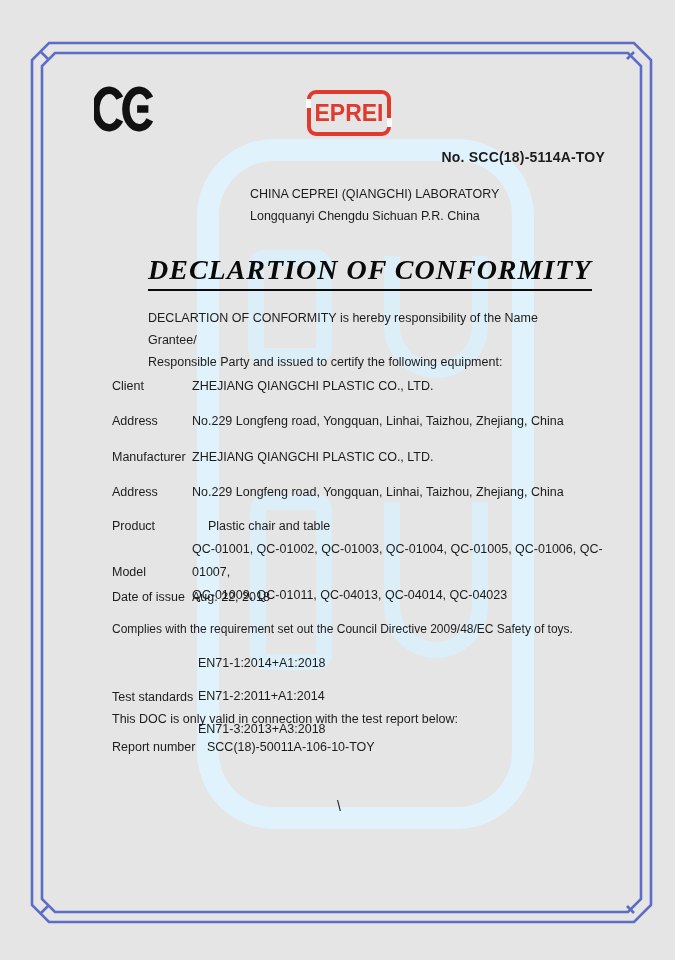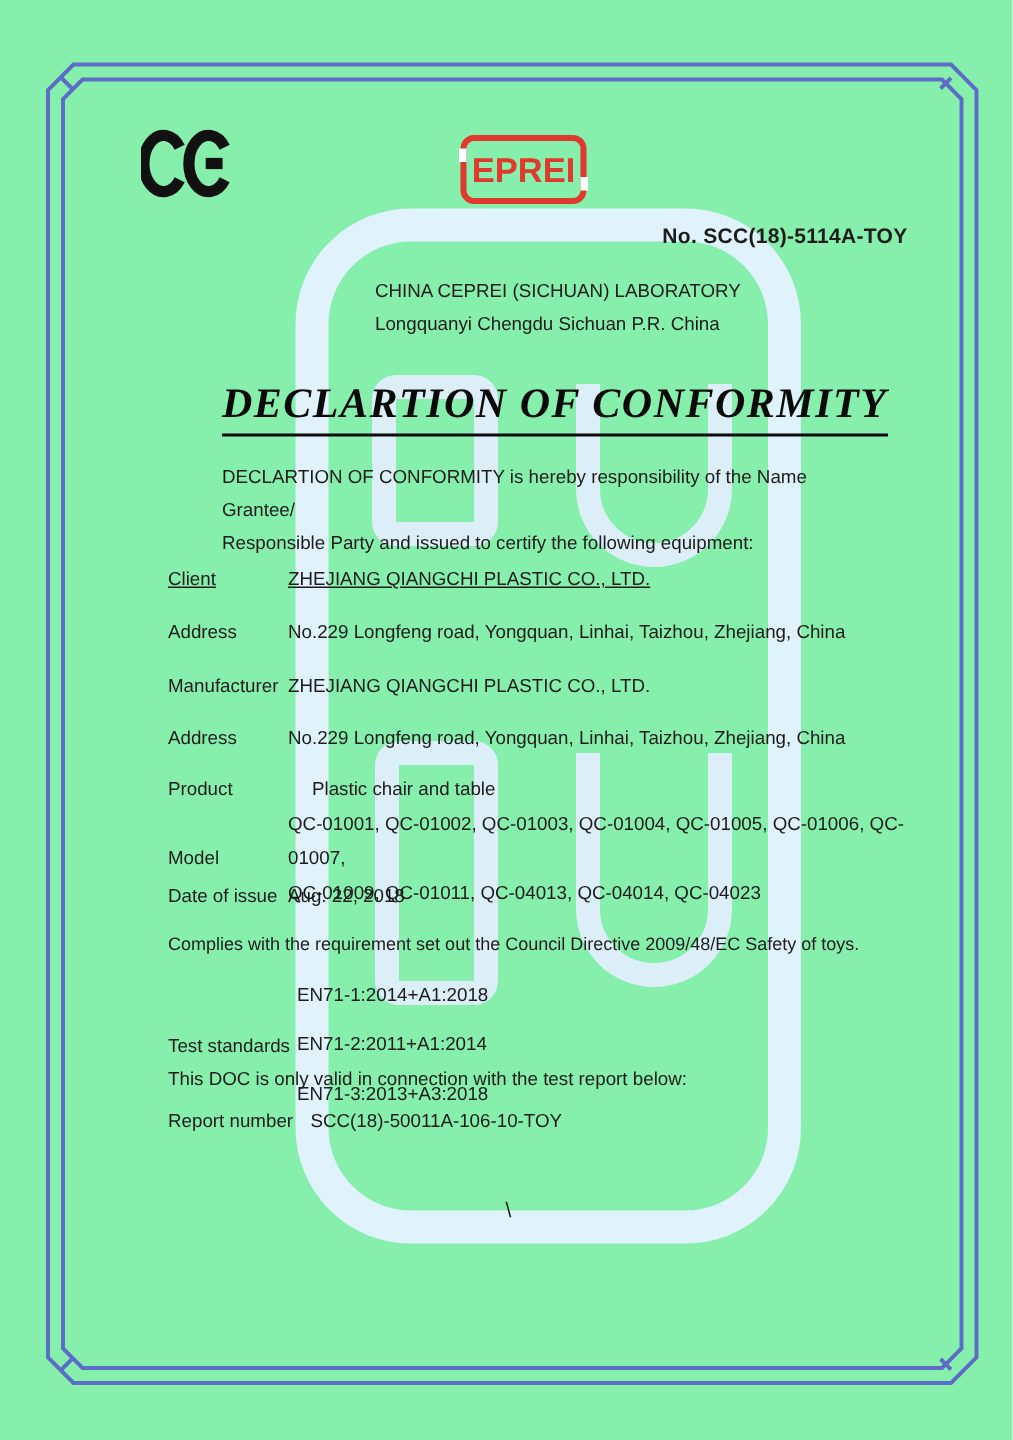--- a/index.html
+++ b/index.html
@@ -1,17 +1,17 @@
 <!DOCTYPE html>
 <html><head>
 <meta charset="utf-8">
 <style>
   html,body{margin:0;padding:0;background:#fff;}
   .page{
-    position:relative;width:675px;height:960px;background:#86efac;overflow:hidden;
+    position:relative;width:675px;height:960px;background:#e5e5e5;overflow:hidden;
     font-family:"Liberation Sans",sans-serif;color:#1c1c1c;
   }
   svg.layer{position:absolute;left:0;top:0;pointer-events:none;}
   
   .ce-mark{position:absolute;left:94px;top:84px;width:60px;height:50px;}
   
   .eprei-logo{
     position:absolute;left:307px;top:90px;width:84px;height:46px;box-sizing:border-box;
     border:4px solid #e03a2e;border-radius:9px;display:flex;align-items:center;justify-content:center;
   }
@@ -28,21 +28,21 @@
     position:absolute;left:148px;top:254px;
     font-family:"Liberation Serif",serif;font-style:italic;font-weight:bold;
     font-size:28px;letter-spacing:1px;color:#0a0a0a;
     border-bottom:2.5px solid #0a0a0a;padding-bottom:3px;
   }
   .intro{position:absolute;left:148px;top:307px;width:400px;font-size:12.5px;line-height:22px;white-space:pre-line;}
   
   .row{position:absolute;left:112px;width:508px;display:flex;align-items:center;font-size:12.5px;line-height:23px;}
   .row .label{min-width:80px;flex:0 0 80px;}
   .row .value{white-space:pre-line;}
-  .row-client{top:375px;text-decoration:underline;}
+  .row-client{top:375px;}
   .row-address1{top:410px;}
   .row-manufacturer{top:446px;}
   .row-address2{top:481px;}
   .row-product{top:515px;gap:16px;}
   .row-model{top:538px;}
   .row-date{top:586px;}
   .compliance{position:absolute;left:112px;top:622px;width:520px;font-size:12px;}
   .standards{position:absolute;left:112px;top:647px;display:flex;align-items:center;font-size:12.5px;}
   .standards .label{min-width:86px;flex:0 0 86px;}
   .standards .values{white-space:pre-line;line-height:33px;}
@@ -87,21 +87,21 @@
 
   <div class="eprei-logo">
     <span class="notch tl"></span>
     <span class="notch br"></span>
     <span class="eprei-text">EPREI</span>
   </div>
 
   <div class="doc-number">No. SCC(18)-5114A-TOY</div>
 
   <div class="lab-block">
-    <div>CHINA CEPREI (SICHUAN) LABORATORY</div>
+    <div>CHINA CEPREI (QIANGCHI) LABORATORY</div>
     <div>Longquanyi Chengdu Sichuan P.R. China</div>
   </div>
 
   <div class="title">DECLARTION OF CONFORMITY</div>
 
   <div class="intro">DECLARTION OF CONFORMITY is hereby responsibility of the Name Grantee/
 Responsible Party and issued to certify the following equipment:</div>
 
   <div class="row row-client">
     <span class="label">Client</span>

